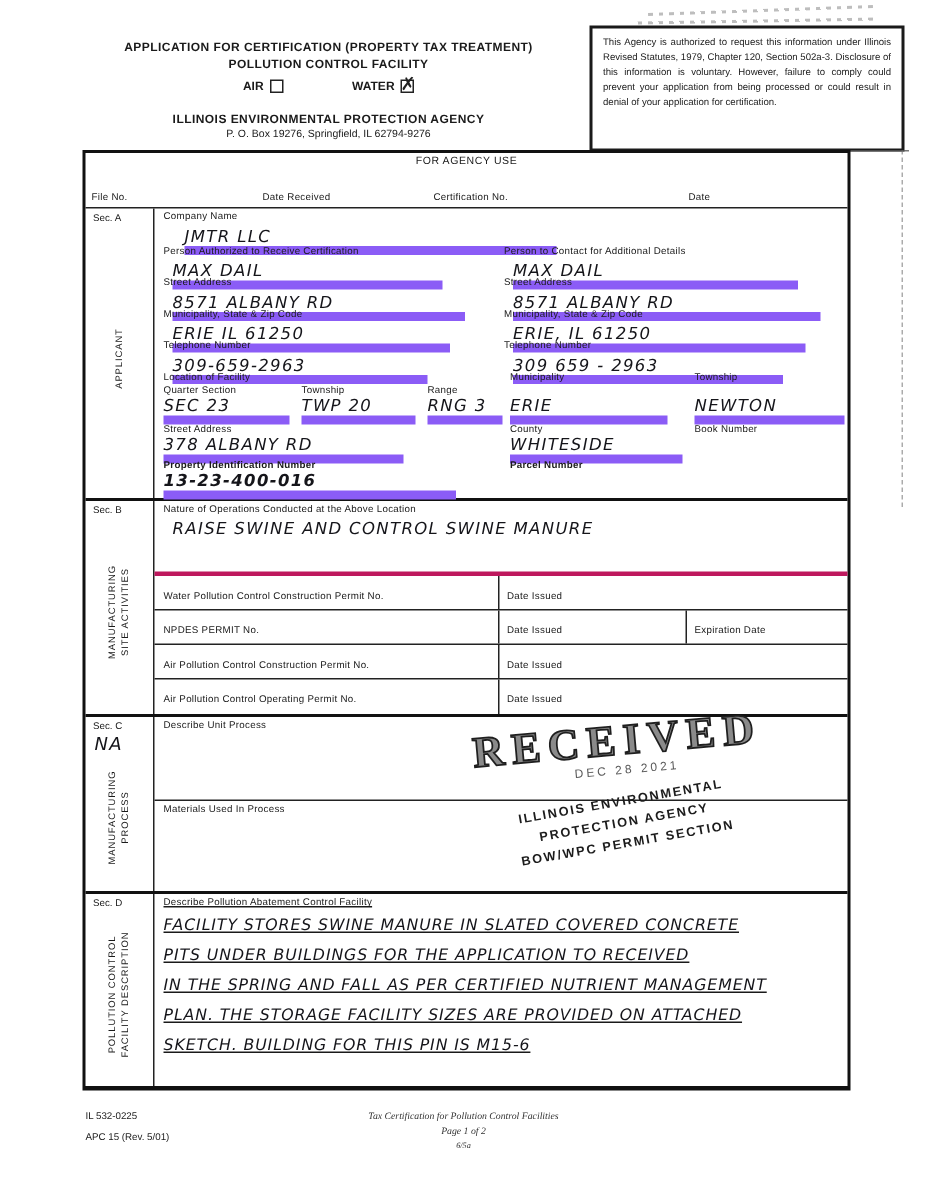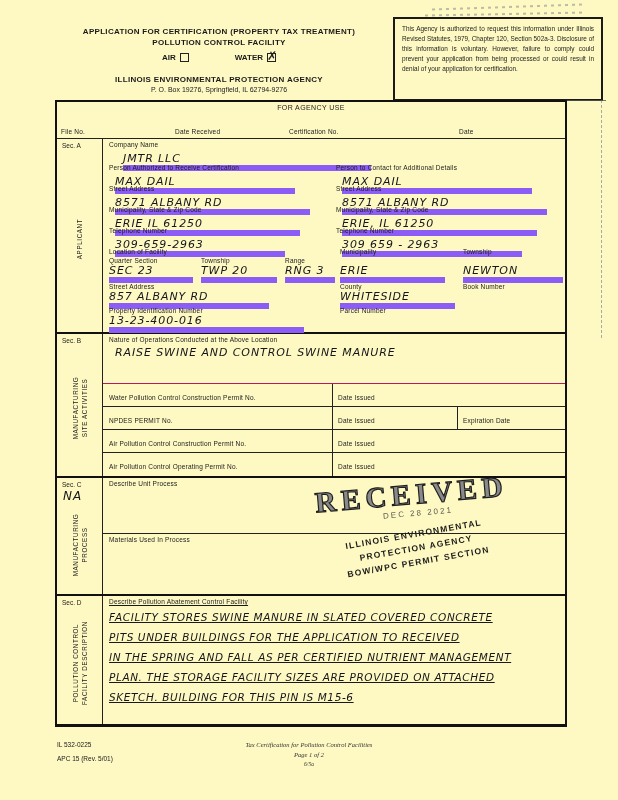--- a/index.html
+++ b/index.html
@@ -1,17 +1,17 @@
 <!DOCTYPE html>
 <html><head>
 <meta charset="utf-8">
 <style>
   * { margin:0; padding:0; box-sizing:border-box; }
   body { background:#e8e8e8; font-family:"Liberation Sans", sans-serif; }
-  .page { position:relative; width:618px; height:800px; background:#fef9c3; color:#1a1a1a; overflow:hidden; }
+  .page { position:relative; width:618px; height:800px; background:#ffffff; color:#1a1a1a; overflow:hidden; }
 
   
   .title-block { position:absolute; left:38px; top:27px; width:362px; text-align:center; }
   .t1 { font-size:8px; font-weight:bold; letter-spacing:.3px; }
   .t2 { font-size:8px; font-weight:bold; margin-top:2px; letter-spacing:.3px; }
   .cbrow { margin-top:6px; font-size:8px; font-weight:bold; display:flex; justify-content:center; gap:46px; align-items:center; }
   .cbitem { display:flex; align-items:center; gap:4px; }
   .cb { width:9px; height:9px; border:1.3px solid #222; display:inline-block; position:relative; }
   .cb.checked::after { content:"✗"; position:absolute; left:-1px; top:-5px; font-size:12px; font-weight:normal;
         font-family:"DejaVu Sans", sans-serif; font-style:italic; color:#222; }
@@ -52,25 +52,25 @@
 
   
   .rowA1 { height:24px; padding:2px 0 0 6px; }
   .rowA1 .hw { margin:0 0 0 14px; }
   .tc { display:flex; }
   .tc .cl { width:231px; height:21px; padding:1px 0 0 6px; }
   .tc .cr { flex:1; height:21px; padding:1px 0 0 2px; }
   .cellv { margin-left:6px; }
   .rowLoc { position:relative; height:35px; }
   .rowStreet2 { position:relative; height:24px; }
-  .rowPin { position:relative; height:26px; }
+  .rowPin { position:relative; height:26px;font-weight:bold; }
   .abs { position:absolute; }
 
   
-  .nature-row { height:50px; padding:2px 16px 0 6px; border-bottom:1px solid #be185d; }
+  .nature-row { height:50px; padding:2px 16px 0 6px; border-bottom:3px solid #be185d; }
   .nature-row .hw { margin:3px 0 0 6px; font-size:11px; }
   .prow { display:flex; height:23px; border-bottom:1px solid #222; }
   .prow:last-child { border-bottom:none; }
   .pc1 { width:229px; padding:2px 0 0 6px; }
   .pc2 { flex:1; border-left:1px solid #222; padding:2px 0 0 5px; }
   .pc2f { width:125px; flex:none; border-left:1px solid #222; padding:2px 0 0 5px; }
   .pc3 { flex:1; border-left:1px solid #222; padding:2px 0 0 5px; }
 
   
   .unit-row { height:56px; padding:2px 0 0 6px; border-bottom:1px solid #222; }
@@ -203,21 +203,21 @@
           <span class="hw fill abs" style="top:17px;left:98px;width:76px">TWP 20</span>
           <span class="hw fill abs" style="top:17px;left:182px;width:50px">RNG 3</span>
           <span class="hw fill abs" style="top:17px;left:237px;width:105px">ERIE</span>
           <span class="hw fill abs" style="top:17px;left:360px;width:100px">NEWTON</span>
         </div>
 
         <div class="rowStreet2">
           <span class="lbl abs" style="top:1px;left:6px">Street Address</span>
           <span class="lbl abs" style="top:1px;left:237px">County</span>
           <span class="lbl abs" style="top:1px;left:360px">Book Number</span>
-          <span class="hw fill abs" style="top:8px;left:6px;width:160px">857 ALBANY RD</span>
+          <span class="hw fill abs" style="top:8px;left:6px;width:160px">378 ALBANY RD</span>
           <span class="hw fill abs" style="top:8px;left:237px;width:115px">WHITESIDE</span>
         </div>
 
         <div class="rowPin">
           <span class="lbl abs" style="top:1px;left:6px">Property Identification Number</span>
           <span class="lbl abs" style="top:1px;left:237px">Parcel Number</span>
           <span class="hw fill abs" style="top:8px;left:6px;width:195px">13-23-400-016</span>
         </div>
 
       </div>

